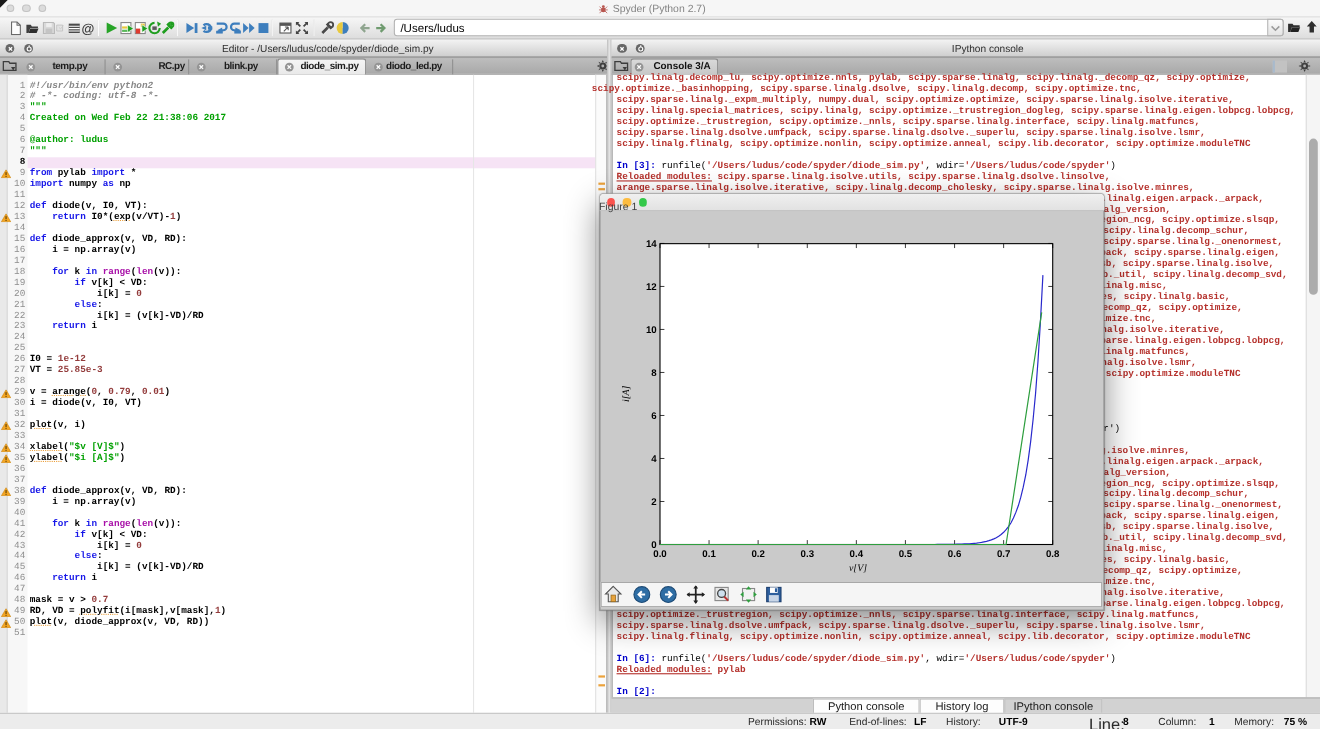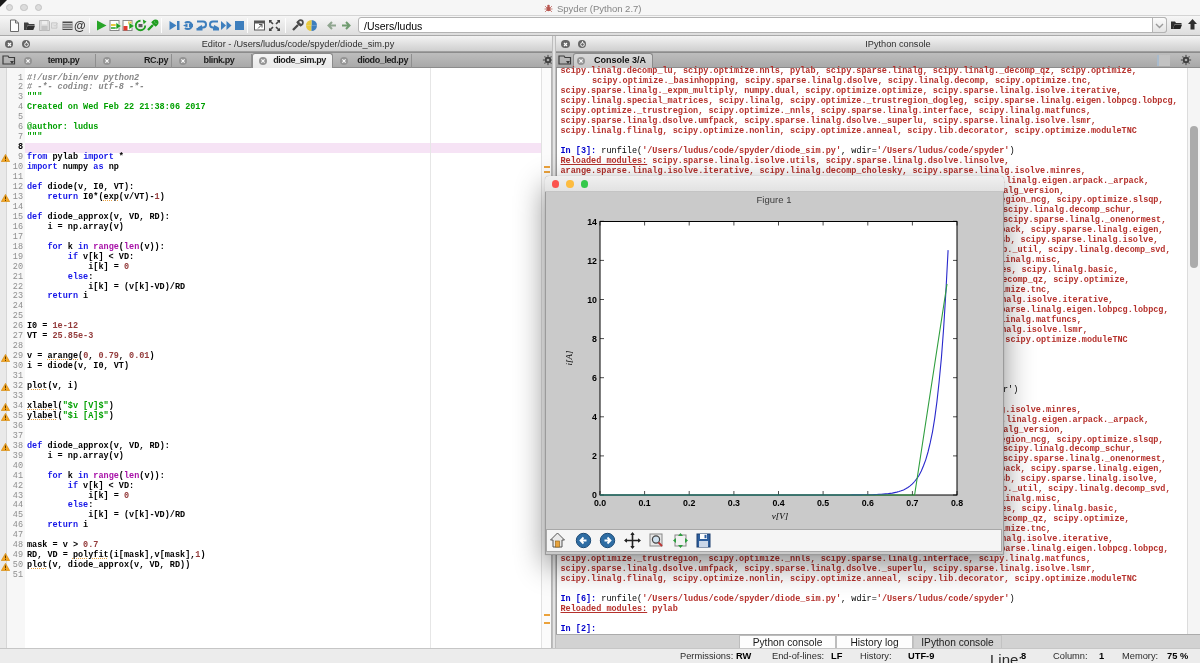--- a/index.html
+++ b/index.html
@@ -185,21 +185,21 @@
 <div class="abs" style="left:259px;top:56.5px;width:8px;height:8px;border-radius:50%;background:#949494;"></div>
 <svg class="abs" style="left:259px;top:56.5px" width="8" height="8" viewBox="0 0 8 8">
     <path d="M2.4 2.4l3.2 3.2M5.6 2.4L2.4 5.6" stroke="#fcfcfc" stroke-width="1.2"></path>
   </svg>
 <div class="abs" style="left:270px;top:55px;width:59px;text-align:center;font-size:9px;font-weight:bold;letter-spacing:-0.4px;color:#1c1c1c;">diode_sim.py</div>
 <div class="abs" style="left:411px;top:53.5px;width:1px;height:14px;background:#8f8f8f;"></div>
 <div class="abs" style="left:340px;top:56.5px;width:8px;height:8px;border-radius:50%;background:#949494;"></div>
 <svg class="abs" style="left:340px;top:56.5px" width="8" height="8" viewBox="0 0 8 8">
     <path d="M2.4 2.4l3.2 3.2M5.6 2.4L2.4 5.6" stroke="#fcfcfc" stroke-width="1.2"></path>
   </svg>
-<div class="abs" style="left:351px;top:55px;width:57px;text-align:right;font-size:9px;font-weight:bold;letter-spacing:-0.4px;color:#1c1c1c;">diodo_led.py</div>
+<div class="abs" style="left:351px;top:55px;width:57px;text-align:left;font-size:9px;font-weight:bold;letter-spacing:-0.4px;color:#1c1c1c;">diodo_led.py</div>
 <svg class="abs" style="left:542px;top:54px" width="12" height="12" viewBox="0 0 12 12">
     <path d="M6 0.5L7 2.5h-2zM6 11.5L7 9.5h-2zM0.5 6L2.5 5v2zM11.5 6L9.5 5v2zM2.1 2.1L4 3 3 4zM9.9 9.9L8 9 9 8zM9.9 2.1L9 4 8 3zM2.1 9.9L3 8l1 1z" fill="#3f3f3f"></path>
     <circle cx="6" cy="6" r="3.2" fill="#3f3f3f"></circle>
     <circle cx="6" cy="6" r="1.3" fill="#b0b0b0"></circle>
   </svg>
 <div class="abs" style="left:0;top:68px;width:552px;height:580px;background:#fff;"></div>
 <div class="abs" style="left:0;top:68px;width:25px;height:580px;background:#f7f7f7;"></div>
 <div class="abs" style="left:0;top:68px;width:6.5px;height:580px;background:#e9e9e9;border-right:1px solid #d6d6d6;"></div>
 <div class="abs" style="left:541px;top:68px;width:11px;height:580px;background:#fbfbfb;border-left:1px solid #e2e2e2;border-right:1px solid #b5b5b5;"></div>
 <div class="abs" style="left:25px;top:143.2px;width:516px;height:9.96px;background:#f6e3f5;"></div>
@@ -381,21 +381,21 @@
 <div class="abs" style="left:1157px;top:54.5px;width:13px;height:11.5px;background:#c2c2c2;border-left:2px solid #a8bacc;"></div>
 <svg class="abs" style="left:1180px;top:53.5px" width="12" height="12" viewBox="0 0 12 12">
     <path d="M6 0.5L7 2.5h-2zM6 11.5L7 9.5h-2zM0.5 6L2.5 5v2zM11.5 6L9.5 5v2zM2.1 2.1L4 3 3 4zM9.9 9.9L8 9 9 8zM9.9 2.1L9 4 8 3zM2.1 9.9L3 8l1 1z" fill="#3f3f3f"></path>
     <circle cx="6" cy="6" r="3.2" fill="#3f3f3f"></circle>
     <circle cx="6" cy="6" r="1.3" fill="#b0b0b0"></circle>
   </svg>
 <div class="abs" style="left:556px;top:68px;width:644px;height:566px;background:#fff;border-left:1px solid #9c9c9c;"></div>
 <div class="abs" style="left:1187px;top:68px;width:13px;height:566px;background:#f5f5f5;border-left:1px solid #dcdcdc;"></div>
 <div class="abs" style="left:1189.5px;top:126px;width:8px;height:142px;background:#acacac;border-radius:4px;"></div>
 <pre class="abs con" style="left:560.5px;top:67.0px;">scipy.linalg.decomp_lu, scipy.optimize.nnls, pylab, scipy.sparse.linalg, scipy.linalg._decomp_qz, scipy.optimize,</pre>
-<pre class="abs con" style="left:592px;top:76.96000000000001px;">scipy.optimize._basinhopping, scipy.sparse.linalg.dsolve, scipy.linalg.decomp, scipy.optimize.tnc,</pre>
+<pre class="abs con" style="left:538px;top:76.96000000000001px;">scipy.optimize._basinhopping, scipy.sparse.linalg.dsolve, scipy.linalg.decomp, scipy.optimize.tnc,</pre>
 <pre class="abs con" style="left:560.5px;top:86.92px;">scipy.sparse.linalg._expm_multiply, numpy.dual, scipy.optimize.optimize, scipy.sparse.linalg.isolve.iterative,</pre>
 <pre class="abs con" style="left:560.5px;top:96.88px;">scipy.linalg.special_matrices, scipy.linalg, scipy.optimize._trustregion_dogleg, scipy.sparse.linalg.eigen.lobpcg.lobpcg,</pre>
 <pre class="abs con" style="left:560.5px;top:106.84px;">scipy.optimize._trustregion, scipy.optimize._nnls, scipy.sparse.linalg.interface, scipy.linalg.matfuncs,</pre>
 <pre class="abs con" style="left:560.5px;top:116.80000000000001px;">scipy.sparse.linalg.dsolve.umfpack, scipy.sparse.linalg.dsolve._superlu, scipy.sparse.linalg.isolve.lsmr,</pre>
 <pre class="abs con" style="left:560.5px;top:126.76px;">scipy.linalg.flinalg, scipy.optimize.nonlin, scipy.optimize.anneal, scipy.lib.decorator, scipy.optimize.moduleTNC</pre>
 <pre class="abs " style="left:560.5px;top:146.68px;"><span class="prompt">In [3]:</span> <span class="blk">runfile(</span><span class="con">'/Users/ludus/code/spyder/diode_sim.py'</span><span class="blk">, wdir=</span><span class="con">'/Users/ludus/code/spyder'</span><span class="blk">)</span></pre>
 <pre class="abs con" style="left:560.5px;top:156.64000000000001px;"><span class="rel">Reloaded modules:</span> scipy.sparse.linalg.isolve.utils, scipy.sparse.linalg.dsolve.linsolve,</pre>
 <pre class="abs con" style="left:560.5px;top:166.60000000000002px;">arange.sparse.linalg.isolve.iterative, scipy.linalg.decomp_cholesky, scipy.sparse.linalg.isolve.minres,</pre>
 <pre class="abs con" style="left:996px;top:176.56px;">e.linalg.eigen.arpack._arpack,</pre>
 <pre class="abs con" style="left:993px;top:186.52px;">inalg_version,</pre>
@@ -451,21 +451,21 @@
 <div class="abs" style="left:1021px;top:650.8px;font-size:9.3px;font-weight:bold;color:#000;">8</div>
 <div class="abs" style="left:1053px;top:650.8px;font-size:9.3px;color:#2b2b2b;">Column:</div>
 <div class="abs" style="left:1099px;top:650.8px;font-size:9.3px;font-weight:bold;color:#000;">1</div>
 <div class="abs" style="left:1122px;top:650.8px;font-size:9.3px;color:#2b2b2b;">Memory:</div>
 <div class="abs" style="left:1167px;top:650.8px;font-size:9.3px;font-weight:bold;color:#000;">75 %</div>
 <div class="abs" style="left:544.5px;top:176px;width:459px;height:379px;background:#cacaca;border:1px solid #9b9b9b;border-radius:4px 4px 0 0;box-shadow:0 10px 30px rgba(0,0,0,0.45), 0 0 1px rgba(0,0,0,0.3);"></div>
 <div class="abs" style="left:544.5px;top:176px;width:459px;height:16px;background:linear-gradient(#f0f0f0,#e2e2e2);border-bottom:1px solid #c4c4c4;border-radius:4px 4px 0 0;"></div>
 <div class="abs" style="left:551.8px;top:180.3px;width:7.4px;height:7.4px;border-radius:50%;background:#fb534e;"></div>
 <div class="abs" style="left:566.3px;top:180.3px;width:7.4px;height:7.4px;border-radius:50%;background:#fdbc40;"></div>
 <div class="abs" style="left:580.8px;top:180.3px;width:7.4px;height:7.4px;border-radius:50%;background:#34c84a;"></div>
-<div class="abs" style="left:544.5px;top:194px;width:459px;text-align:center;font-size:9.5px;color:#3c3c3c;">Figure 1</div>
+<div class="abs" style="left:544.5px;top:183px;width:459px;font-size:9.5px;color:#3c3c3c;">Figure 1</div>
 <svg class="abs" style="left:544.5px;top:192px" width="459" height="340" viewBox="0 0 459 340">
     <rect x="55" y="29.5" width="357" height="273.5" fill="#fff"></rect>
     <path d="M55.0 303v-4M55.0 29.5v4 M99.6 303v-4M99.6 29.5v4 M144.2 303v-4M144.2 29.5v4 M188.9 303v-4M188.9 29.5v4 M233.5 303v-4M233.5 29.5v4 M278.1 303v-4M278.1 29.5v4 M322.8 303v-4M322.8 29.5v4 M367.4 303v-4M367.4 29.5v4 M412.0 303v-4M412.0 29.5v4 M55 303.0h4M412 303.0h-4 M55 263.9h4M412 263.9h-4 M55 224.8h4M412 224.8h-4 M55 185.7h4M412 185.7h-4 M55 146.6h4M412 146.6h-4 M55 107.5h4M412 107.5h-4 M55 68.4h4M412 68.4h-4 M55 29.3h4M412 29.3h-4" stroke="#000" stroke-width="0.7" fill="none"></path>
     <rect x="55" y="29.5" width="357" height="273.5" fill="none" stroke="#000" stroke-width="1"></rect>
     <path d="M55.0,303.0 L57.2,303.0 L59.5,303.0 L61.7,303.0 L63.9,303.0 L66.2,303.0 L68.4,303.0 L70.6,303.0 L72.8,303.0 L75.1,303.0 L77.3,303.0 L79.5,303.0 L81.8,303.0 L84.0,303.0 L86.2,303.0 L88.5,303.0 L90.7,303.0 L92.9,303.0 L95.2,303.0 L97.4,303.0 L99.6,303.0 L101.9,303.0 L104.1,303.0 L106.3,303.0 L108.5,303.0 L110.8,303.0 L113.0,303.0 L115.2,303.0 L117.5,303.0 L119.7,303.0 L121.9,303.0 L124.2,303.0 L126.4,303.0 L128.6,303.0 L130.9,303.0 L133.1,303.0 L135.3,303.0 L137.6,303.0 L139.8,303.0 L142.0,303.0 L144.2,303.0 L146.5,303.0 L148.7,303.0 L150.9,303.0 L153.2,303.0 L155.4,303.0 L157.6,303.0 L159.9,303.0 L162.1,303.0 L164.3,303.0 L166.6,303.0 L168.8,303.0 L171.0,303.0 L173.3,303.0 L175.5,303.0 L177.7,303.0 L180.0,303.0 L182.2,303.0 L184.4,303.0 L186.6,303.0 L188.9,303.0 L191.1,303.0 L193.3,303.0 L195.6,303.0 L197.8,303.0 L200.0,303.0 L202.3,303.0 L204.5,303.0 L206.7,303.0 L209.0,303.0 L211.2,303.0 L213.4,303.0 L215.7,303.0 L217.9,303.0 L220.1,303.0 L222.3,303.0 L224.6,303.0 L226.8,303.0 L229.0,303.0 L231.3,303.0 L233.5,303.0 L235.7,303.0 L238.0,303.0 L240.2,303.0 L242.4,303.0 L244.7,303.0 L246.9,303.0 L249.1,303.0 L251.3,303.0 L253.6,303.0 L255.8,303.0 L258.0,303.0 L260.3,303.0 L262.5,303.0 L264.7,303.0 L267.0,303.0 L269.2,303.0 L271.4,303.0 L273.7,303.0 L275.9,303.0 L278.1,303.0 L280.4,303.0 L282.6,303.0 L284.8,303.0 L287.1,303.0 L289.3,303.0 L291.5,303.0 L293.7,303.0 L296.0,303.0 L298.2,303.0 L300.4,303.0 L302.7,303.0 L304.9,303.0 L307.1,302.9 L309.4,302.9 L311.6,302.9 L313.8,302.9 L316.1,302.9 L318.3,302.8 L320.5,302.8 L322.8,302.8 L325.0,302.7 L327.2,302.7 L329.4,302.6 L331.7,302.5 L333.9,302.4 L336.1,302.3 L338.4,302.1 L340.6,301.9 L342.8,301.7 L345.1,301.4 L347.3,301.1 L349.5,300.6 L351.8,300.1 L354.0,299.5 L356.2,298.8 L358.5,297.9 L360.7,296.8 L362.9,295.5 L365.1,293.9 L367.4,291.9 L369.6,289.5 L371.8,286.7 L374.1,283.2 L376.3,279.0 L378.5,273.8 L380.8,267.6 L383.0,260.0 L385.2,250.9 L387.5,239.8 L389.7,226.3 L391.9,209.9 L394.1,190.0 L396.4,165.9 L398.6,136.7 L400.8,101.2 L403.1,58.1" fill="none" stroke="#2929cc" stroke-width="1.1"></path>
     <path d="M55 303 L369.6 303 L402 92" fill="none" stroke="#2e9e3e" stroke-width="1.1"></path>
     <text x="55.0" y="314" font-size="8.8" font-weight="600" text-anchor="middle" fill="#000" font-family="Liberation Sans">0.0</text>
     <text x="99.6" y="314" font-size="8.8" font-weight="600" text-anchor="middle" fill="#000" font-family="Liberation Sans">0.1</text>
     <text x="144.2" y="314" font-size="8.8" font-weight="600" text-anchor="middle" fill="#000" font-family="Liberation Sans">0.2</text>
     <text x="188.9" y="314" font-size="8.8" font-weight="600" text-anchor="middle" fill="#000" font-family="Liberation Sans">0.3</text>

